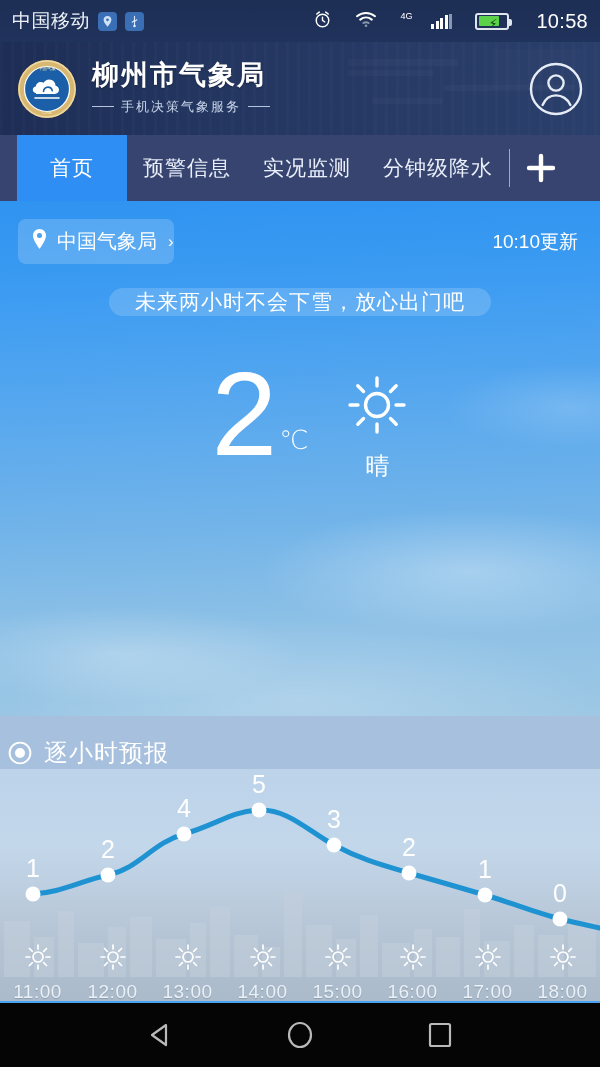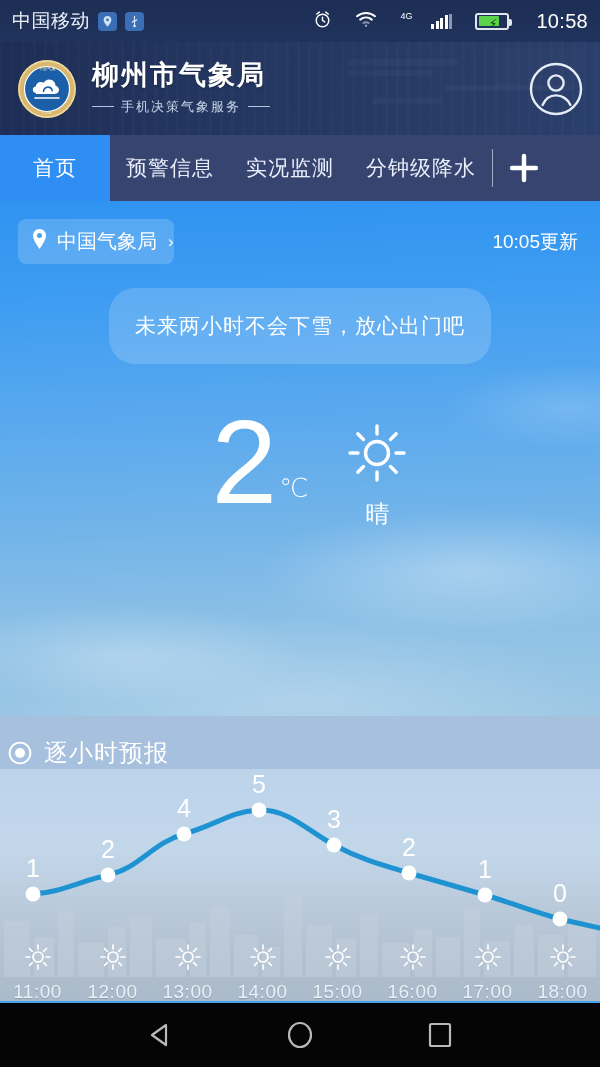--- a/index.html
+++ b/index.html
@@ -52,21 +52,21 @@
   .appbar .bldg b{ position:absolute; display:block; background:#ffffff14; }
   .logo{ width:62px;height:62px;flex:0 0 62px; position:relative; z-index:2;}
   .titles{ margin-left:14px; z-index:2; }
   .t-main{ font-size:27px; color:#fff; font-weight:bold; letter-spacing:2px; line-height:1.1;
            text-shadow:0 1px 2px #00000055;}
   .t-sub{ display:flex; align-items:center; gap:7px; margin-top:7px; color:#c9d6ea; font-size:13px; letter-spacing:2px;}
   .t-sub .dash{ display:block; width:22px; height:1px; background:#b6c5dd; }
   .avatar{ margin-left:auto; z-index:2; width:56px;height:56px; }
 
   
-  .tabs{ position:relative; height:66px; background:#36446f; display:flex; align-items:stretch; }
+  .tabs{ position:relative; height:66px; background:#36446f; display:flex; align-items:stretch;padding-left:17px; }
   .tab{ display:flex;align-items:center;justify-content:center; color:#e9eefa; font-size:21px;
         padding:0 16px; letter-spacing:1px; }
   .tab.active{ background:#2f8ef4; color:#ffffff; padding:0 33px; }
   .tab-div{ width:1px; background:#ffffff8c; margin:14px 0; }
   .tab-plus{ width:62px; display:flex;align-items:center;justify-content:center; }
   .tab-plus svg{ display:block; }
 
   
   .sky{
     position:relative; width:100%; height:515px; overflow:hidden;
@@ -80,21 +80,21 @@
       radial-gradient(ellipse 180px 60px at 95% 40%, #ffffff2b, transparent 70%);
   }
   .row1{ position:relative; display:flex; align-items:center; padding:18px 22px 0 18px; }
   .locchip{
     display:inline-flex; align-items:center; gap:9px;
     background:#ffffff2e; border-radius:8px; padding:9px 0 9px 13px; color:#fff; font-size:20px;
   }
   .locchip .chev{ font-size:17px; opacity:.95; margin-left:2px;}
   .updated{ margin-left:auto; color:#ffffff; font-size:19px; }
   .tipwrap{ position:relative; display:flex; justify-content:center; margin-top:24px; }
-  .tip{ background:#ffffff2b; border-radius:26px; padding:24px 26px; color:#fff; font-size:21px; letter-spacing:1px;}
+  .tip{ background:#ffffff2b; border-radius:26px; padding:0 26px; color:#fff; font-size:21px; letter-spacing:1px;}
 
   .tempwrap{ position:relative; display:flex; justify-content:center; align-items:flex-start;
              margin-top:44px; padding-left:20px; }
   .tempnum{ font-size:118px; line-height:.92; color:#fff; font-weight:300; letter-spacing:-2px;}
   .tempunit{ font-size:26px; color:#fff; align-self:flex-end; margin:0 0 26px 4px; font-weight:300;}
   .condwrap{ margin-left:38px; text-align:center; padding-top:14px;}
   .condtext{ color:#fff; font-size:24px; margin-top:10px; }
 
   
   .hourhead{
@@ -229,21 +229,21 @@
       <div class="locchip">
         <span>
           <svg width="17" height="22" viewBox="0 0 17 22">
               <path d="M8.5 1C4.9 1 2 3.9 2 7.5 2 12.4 8.5 21 8.5 21S15 12.4 15 7.5C15 3.9 12.1 1 8.5 1z" fill="#fff"></path>
               <circle cx="8.5" cy="7.4" r="2.5" fill="#47a2f0"></circle>
             </svg>
         </span>
         <span>中国气象局</span>
         <span class="chev">›</span>
       </div>
-      <span class="updated">10:05更新</span>
+      <span class="updated">10:10更新</span>
     </div>
 
     <div class="tipwrap">
       <div class="tip">未来两小时不会下雪，放心出门吧</div>
     </div>
 
     <div class="tempwrap">
       <span class="tempnum">2</span>
       <span class="tempunit">℃</span>
       <div class="condwrap">

